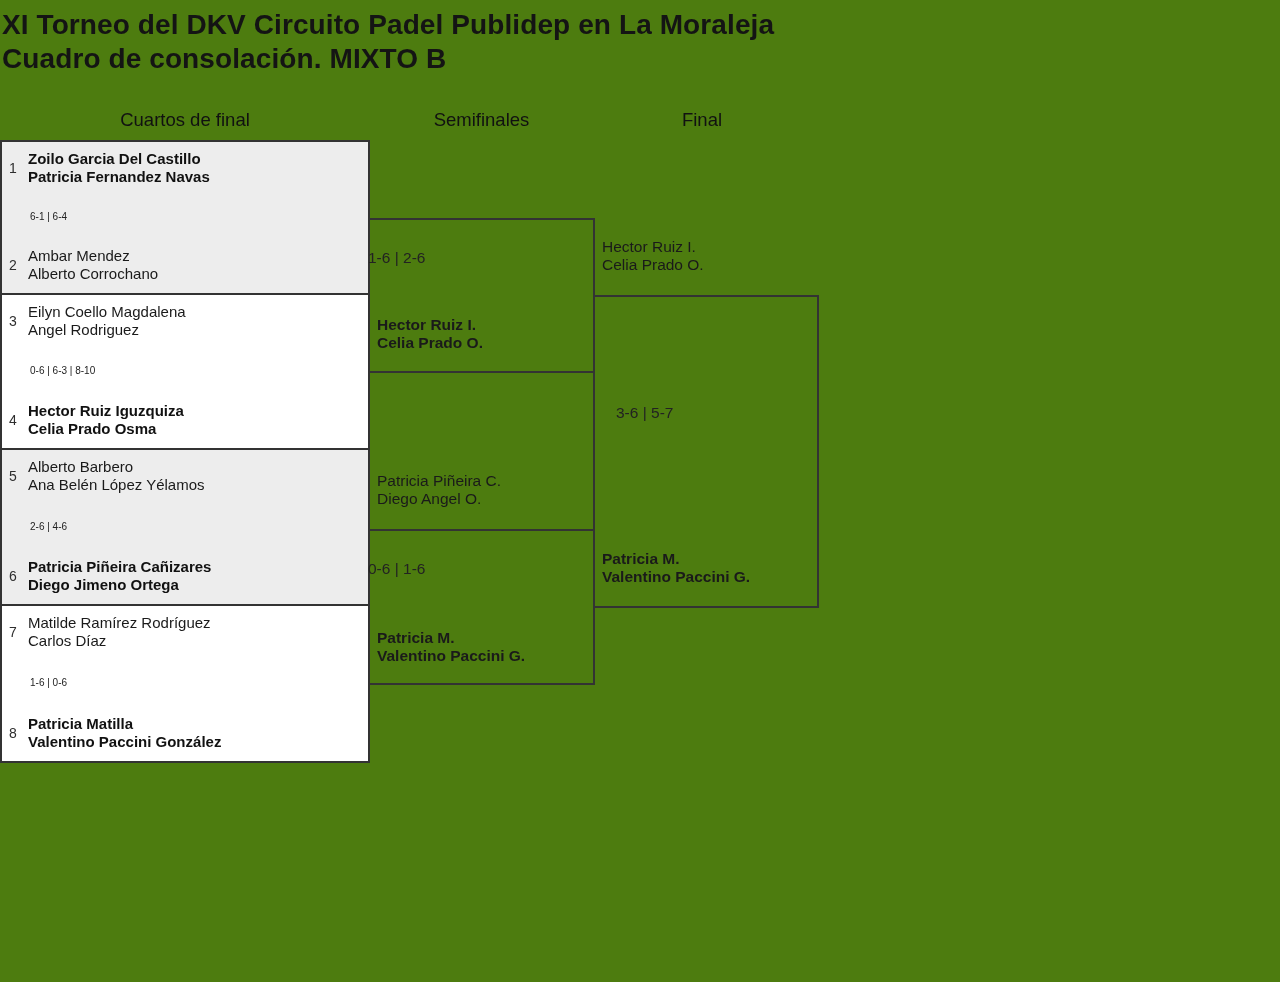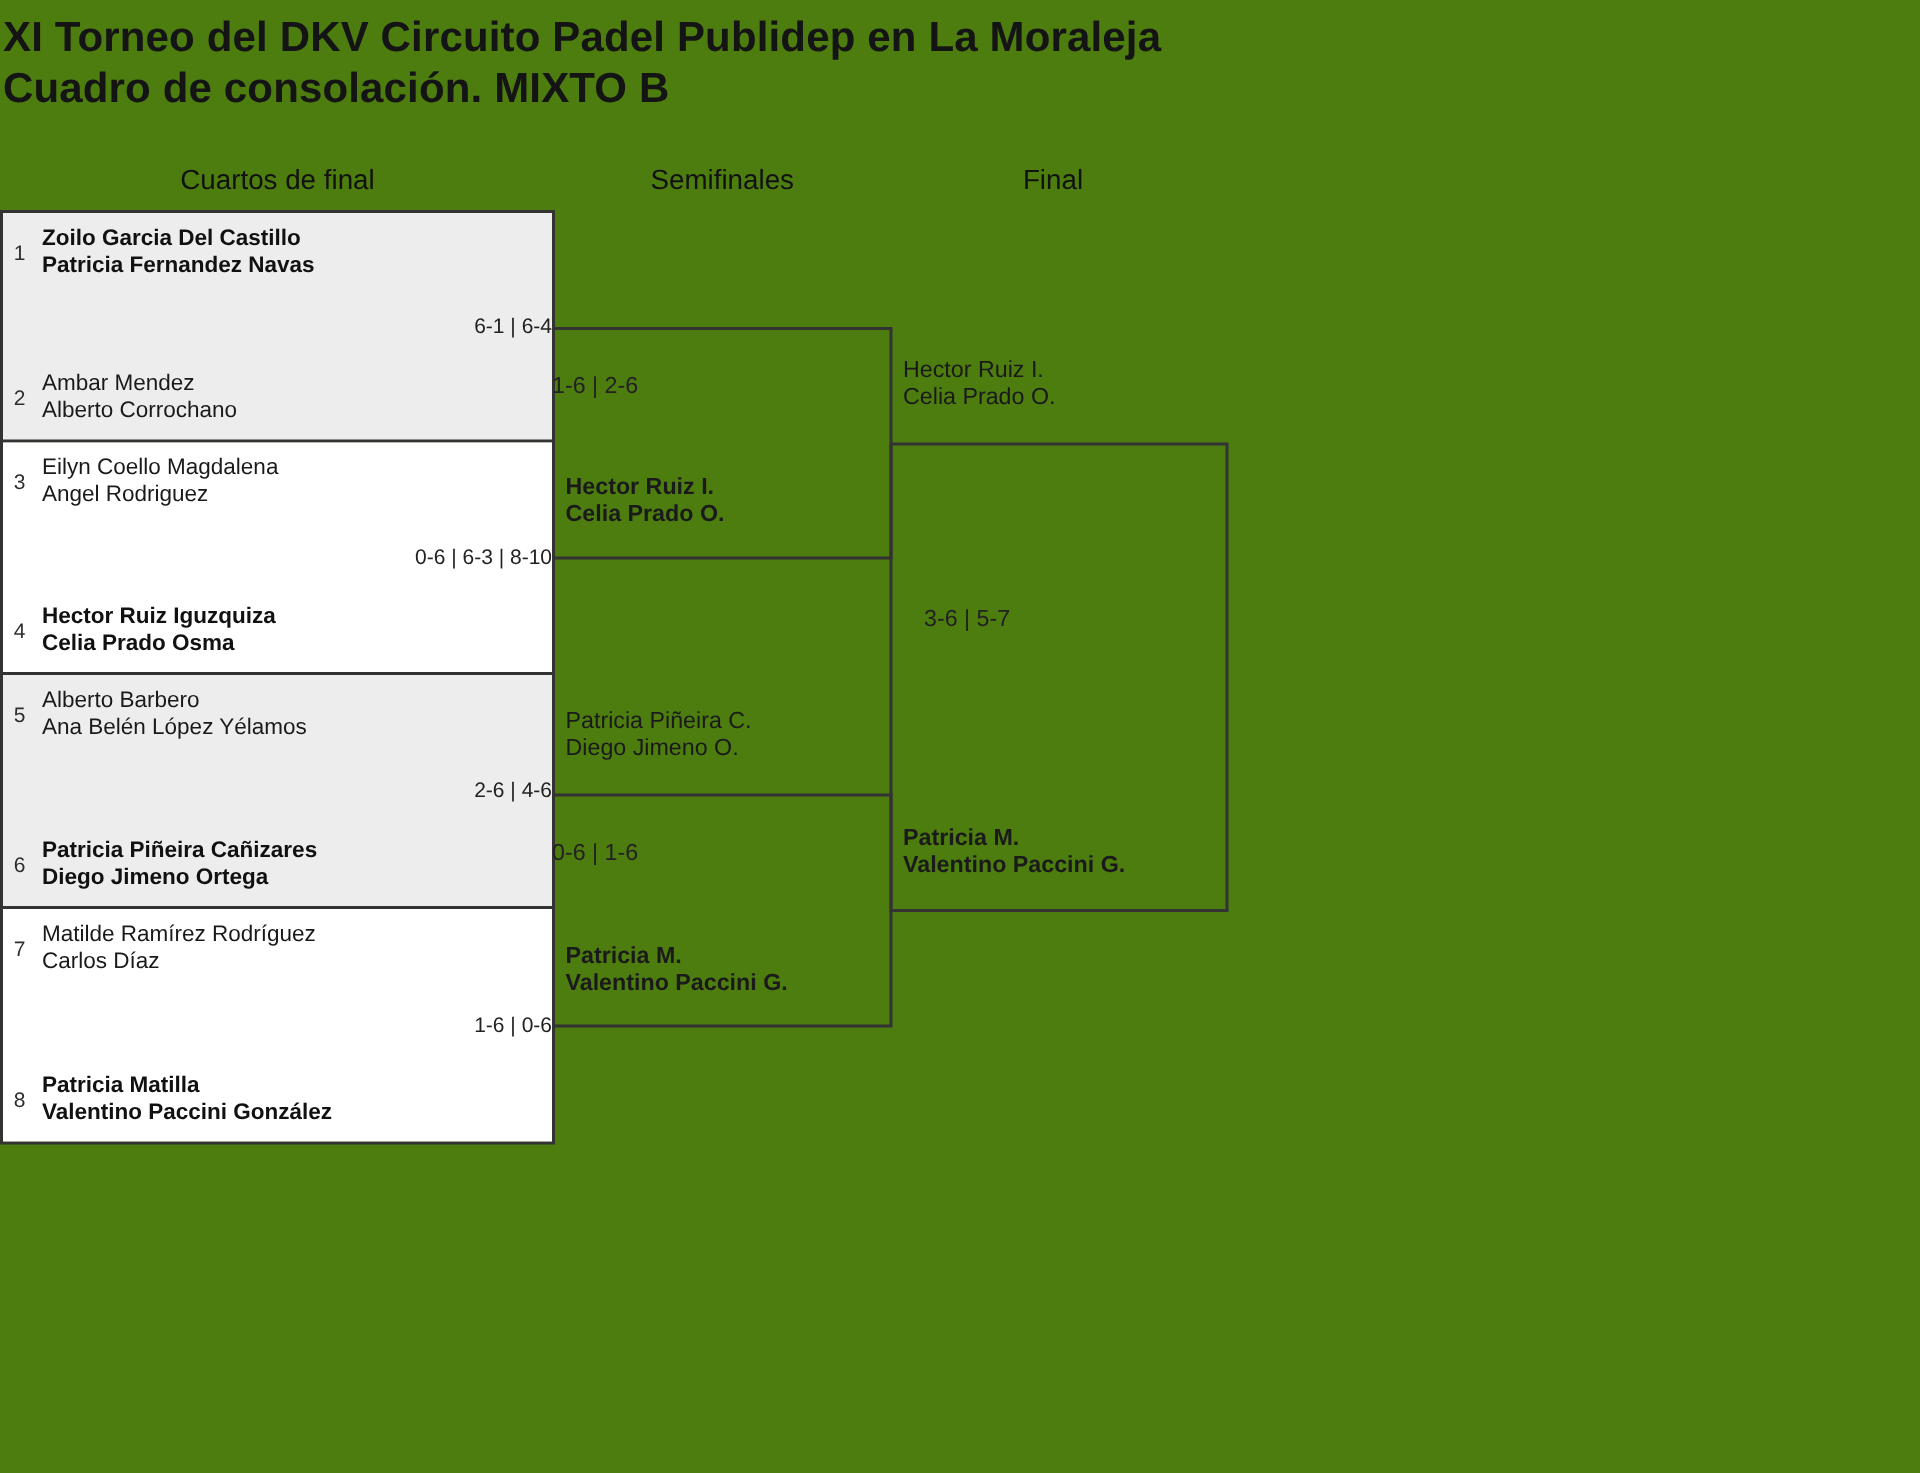--- a/index.html
+++ b/index.html
@@ -77,23 +77,24 @@
     color: #2e2e2e;
   }
   .names {
     margin-left: 4px;
     font-size: 15px;
     line-height: 18px;
     color: #1a1a1a;
   }
   .winner { font-weight: bold; color: #111111; }
   .score {
-    text-align: right;
-    font-size: 14px;
+    text-align: left;
+    font-size: 10px;
     color: #222222;
+    margin-left: 28px;
   }
 
   
   .match-rect {
     position: absolute;
     border: 2px solid #333333;
     box-sizing: border-box;
     background: transparent;
   }
   .sf1-rect { left: 368px; top: 218px; width: 227px; height: 155px; }
@@ -215,21 +216,21 @@
   <div class="match-rect sf1-rect"></div>
   <div class="float-score sf1-score">1-6 | 2-6</div>
   <div class="float-names winner sf1-team-b">
     <div>Hector Ruiz I.</div>
     <div>Celia Prado O.</div>
   </div>
 
   <div class="match-rect sf2-rect"></div>
   <div class="float-names sf2-team-a">
     <div>Patricia Piñeira C.</div>
-    <div>Diego Jimeno O.</div>
+    <div>Diego Angel O.</div>
   </div>
   <div class="float-score sf2-score">0-6 | 1-6</div>
   <div class="float-names winner sf2-team-b">
     <div>Patricia M.</div>
     <div>Valentino Paccini G.</div>
   </div>
 
   <div class="match-rect fin-rect"></div>
   <div class="float-names fin-team-a">
     <div>Hector Ruiz I.</div>

